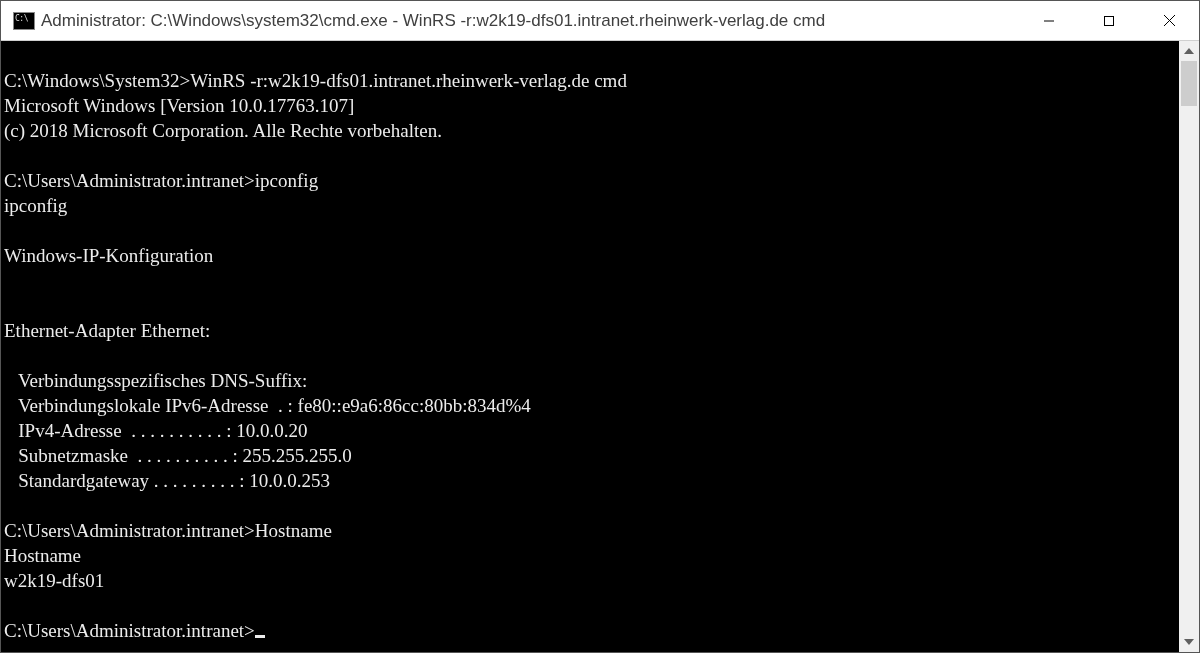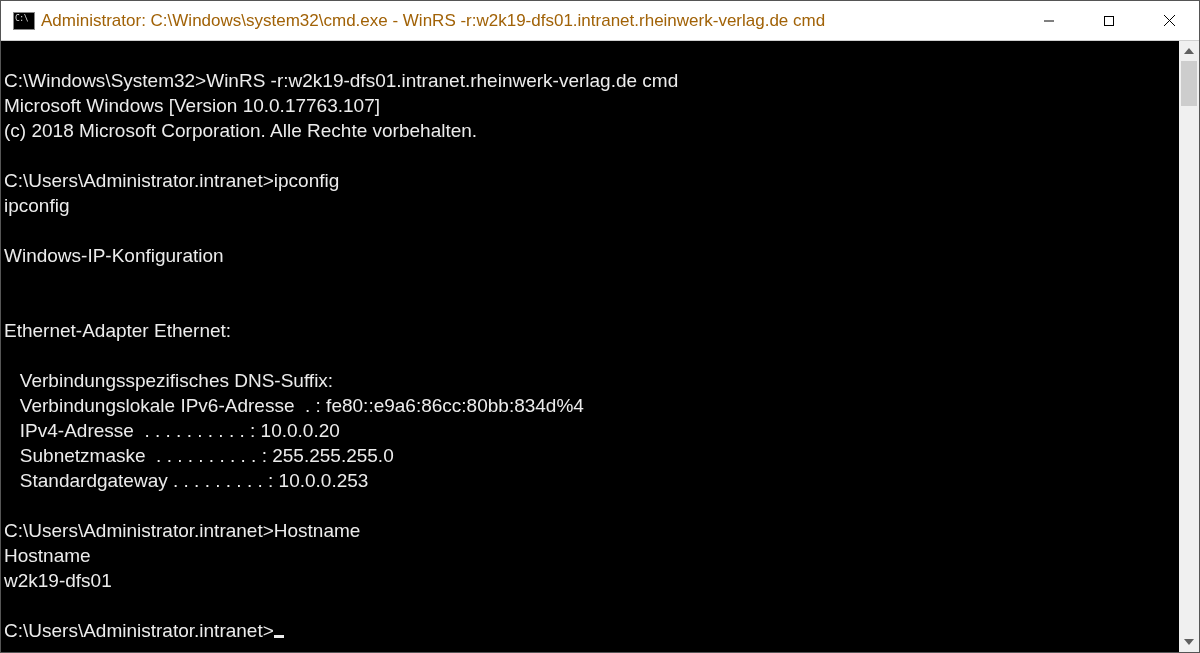--- a/index.html
+++ b/index.html
@@ -40,21 +40,21 @@
       font-size: 8px;
       font-family: Consolas, monospace;
       position: absolute;
       left: 1px;
       top: 1px;
       letter-spacing: -0.5px;
     }
     .title-text {
       flex: 1;
       font-size: 17px;
-      color: #a16207;
+      color: #404040;
       white-space: nowrap;
       overflow: hidden;
     }
     .win-controls {
       display: flex;
       height: 100%;
     }
     .win-btn {
       width: 60px;
       height: 100%;
@@ -68,21 +68,21 @@
     .content-area {
       flex: 1;
       display: flex;
       background: #000;
       position: relative;
     }
     .terminal {
       flex: 1;
       background: #000;
       color: #ececec;
-      font-family: Liberation Sans, sans-serif;
+      font-family: Liberation Serif, serif;
       font-size: 19px;
       line-height: 25px;
       padding: 2px 3px;
       white-space: pre;
       overflow: hidden;
     }
     .scrollbar {
       width: 20px;
       background: #f0f0f0;
       position: relative;

